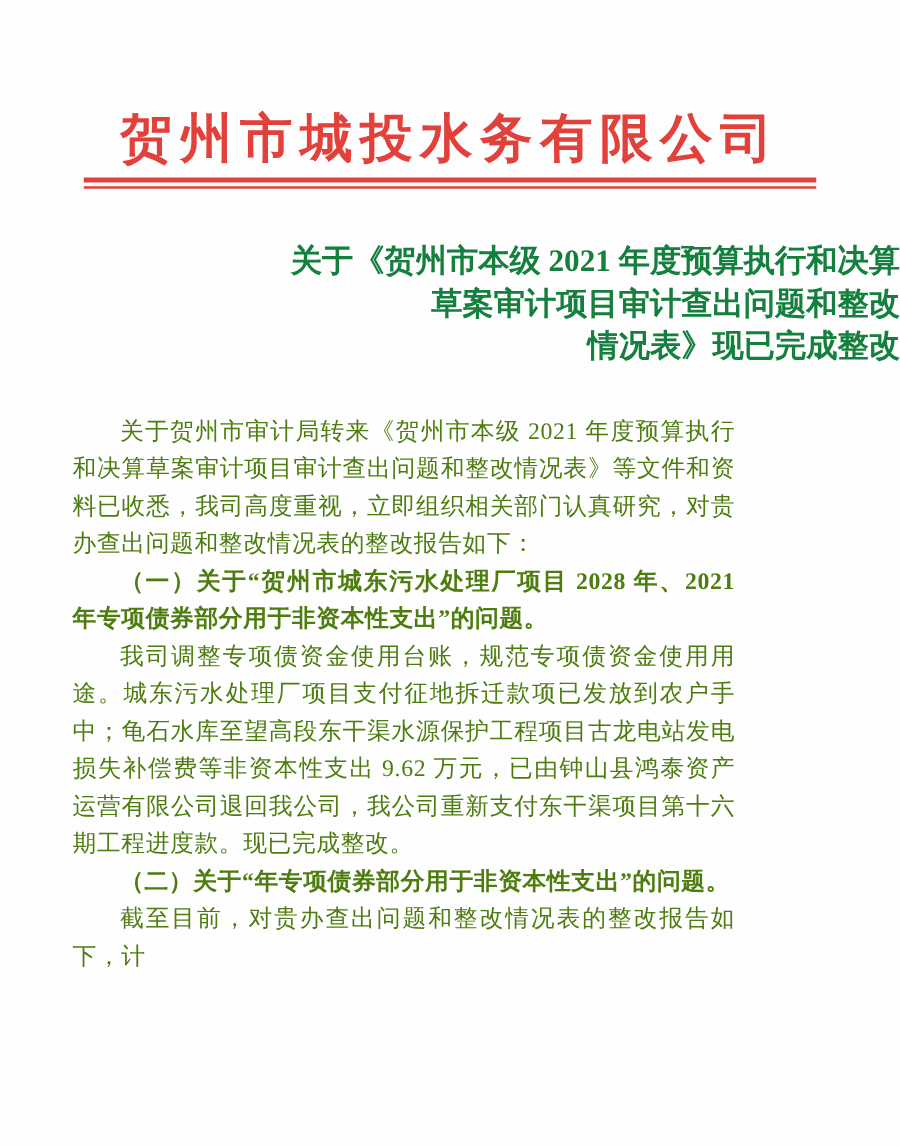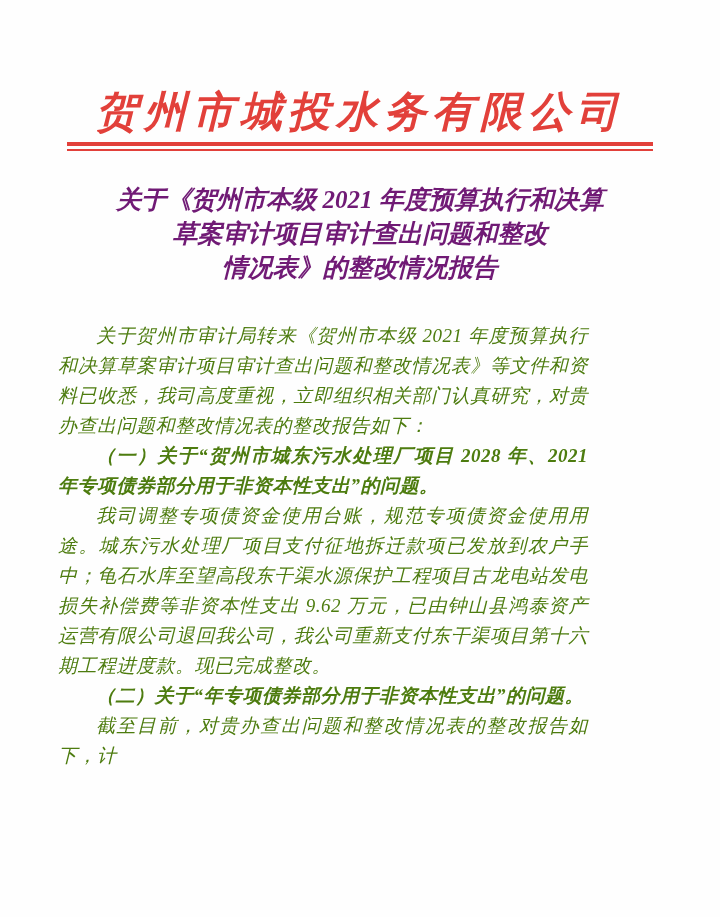--- a/index.html
+++ b/index.html
@@ -1,16 +1,16 @@
 <!DOCTYPE html>
 <html style="--accent: #e2403a;"><head>
 <meta charset="utf-8">
 <style>
   :root { --accent: #e2403a; --ink: #1a1a1a; }
-  * { margin: 0; padding: 0; box-sizing: border-box; font-style: italic; }
+  * { margin: 0; padding: 0; box-sizing: border-box; }
   html, body { background: #ffffff; }
   .page {
     position: relative;
     width: 720px;
     height: 917px;
     margin: 0 auto;
     background: #fefefe;
     overflow: hidden;
     font-family: "Liberation Serif", "DejaVu Serif", serif;
     color: var(--ink);
@@ -32,26 +32,26 @@
   .rule-thick {
     height: 4px;
     background: var(--accent);
   }
   .rule-gap { height: 3px; background: transparent; }
   .rule-thin {
     height: 2px;
     background: var(--accent);
   }
   .doc-title {
-    margin-top: 32px;
-    text-align: center;
+    margin-top: 42px;
+    text-align: right;
     font-size: 25px;
     font-weight: bold;
     line-height: 34px;
-    color: #701a75;
+    color: #15803d;
   }
   .doc-title .title-line { display: block; }
   .doc-body {
     width: 530px;
     margin: 36px 0 0 58px;
     font-size: 19px;
     line-height: 30px;
     text-align: justify;
     text-justify: inter-character;
     letter-spacing: 0.5px;
@@ -75,21 +75,21 @@
     <div class="rule">
       <div class="rule-thick"></div>
       <div class="rule-gap"></div>
       <div class="rule-thin"></div>
     </div>
   </header>
 
   <h1 class="doc-title">
     <span class="title-line">关于《贺州市本级 2021 年度预算执行和决算</span>
     <span class="title-line">草案审计项目审计查出问题和整改</span>
-    <span class="title-line">情况表》的整改情况报告</span>
+    <span class="title-line">情况表》现已完成整改</span>
   </h1>
 
   <main class="doc-body">
     <p class="para">关于贺州市审计局转来《贺州市本级 2021 年度预算执行和决算草案审计项目审计查出问题和整改情况表》等文件和资料已收悉，我司高度重视，立即组织相关部门认真研究，对贵办查出问题和整改情况表的整改报告如下：</p>
     <p class="para heading">（一）关于“贺州市城东污水处理厂项目 2028 年、2021 年专项债券部分用于非资本性支出”的问题。</p>
     <p class="para">我司调整专项债资金使用台账，规范专项债资金使用用途。城东污水处理厂项目支付征地拆迁款项已发放到农户手中；龟石水库至望高段东干渠水源保护工程项目古龙电站发电损失补偿费等非资本性支出 9.62 万元，已由钟山县鸿泰资产运营有限公司退回我公司，我公司重新支付东干渠项目第十六期工程进度款。现已完成整改。</p>
     <p class="para heading">（二）关于“年专项债券部分用于非资本性支出”的问题。</p>
     <p class="para">截至目前，对贵办查出问题和整改情况表的整改报告如下，计</p>
   </main>
 

